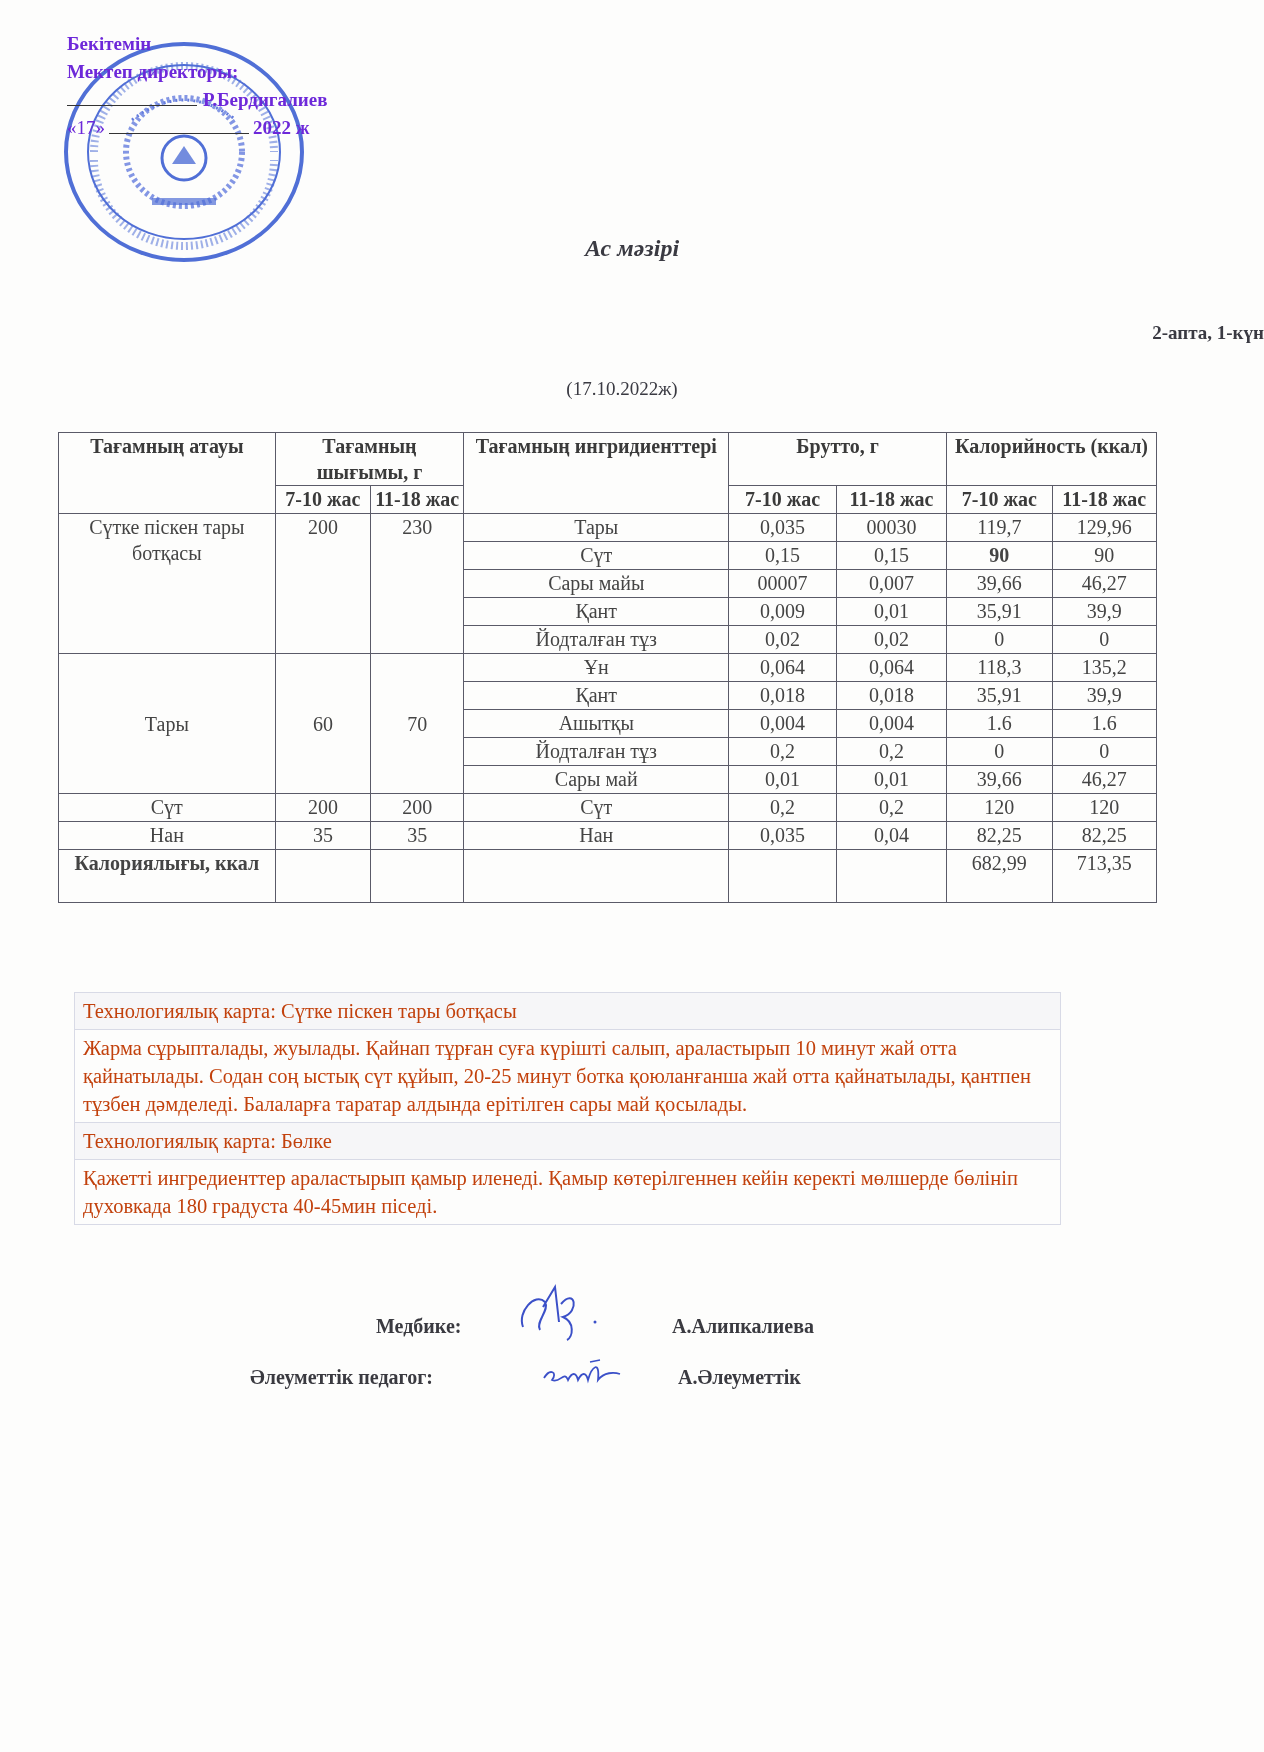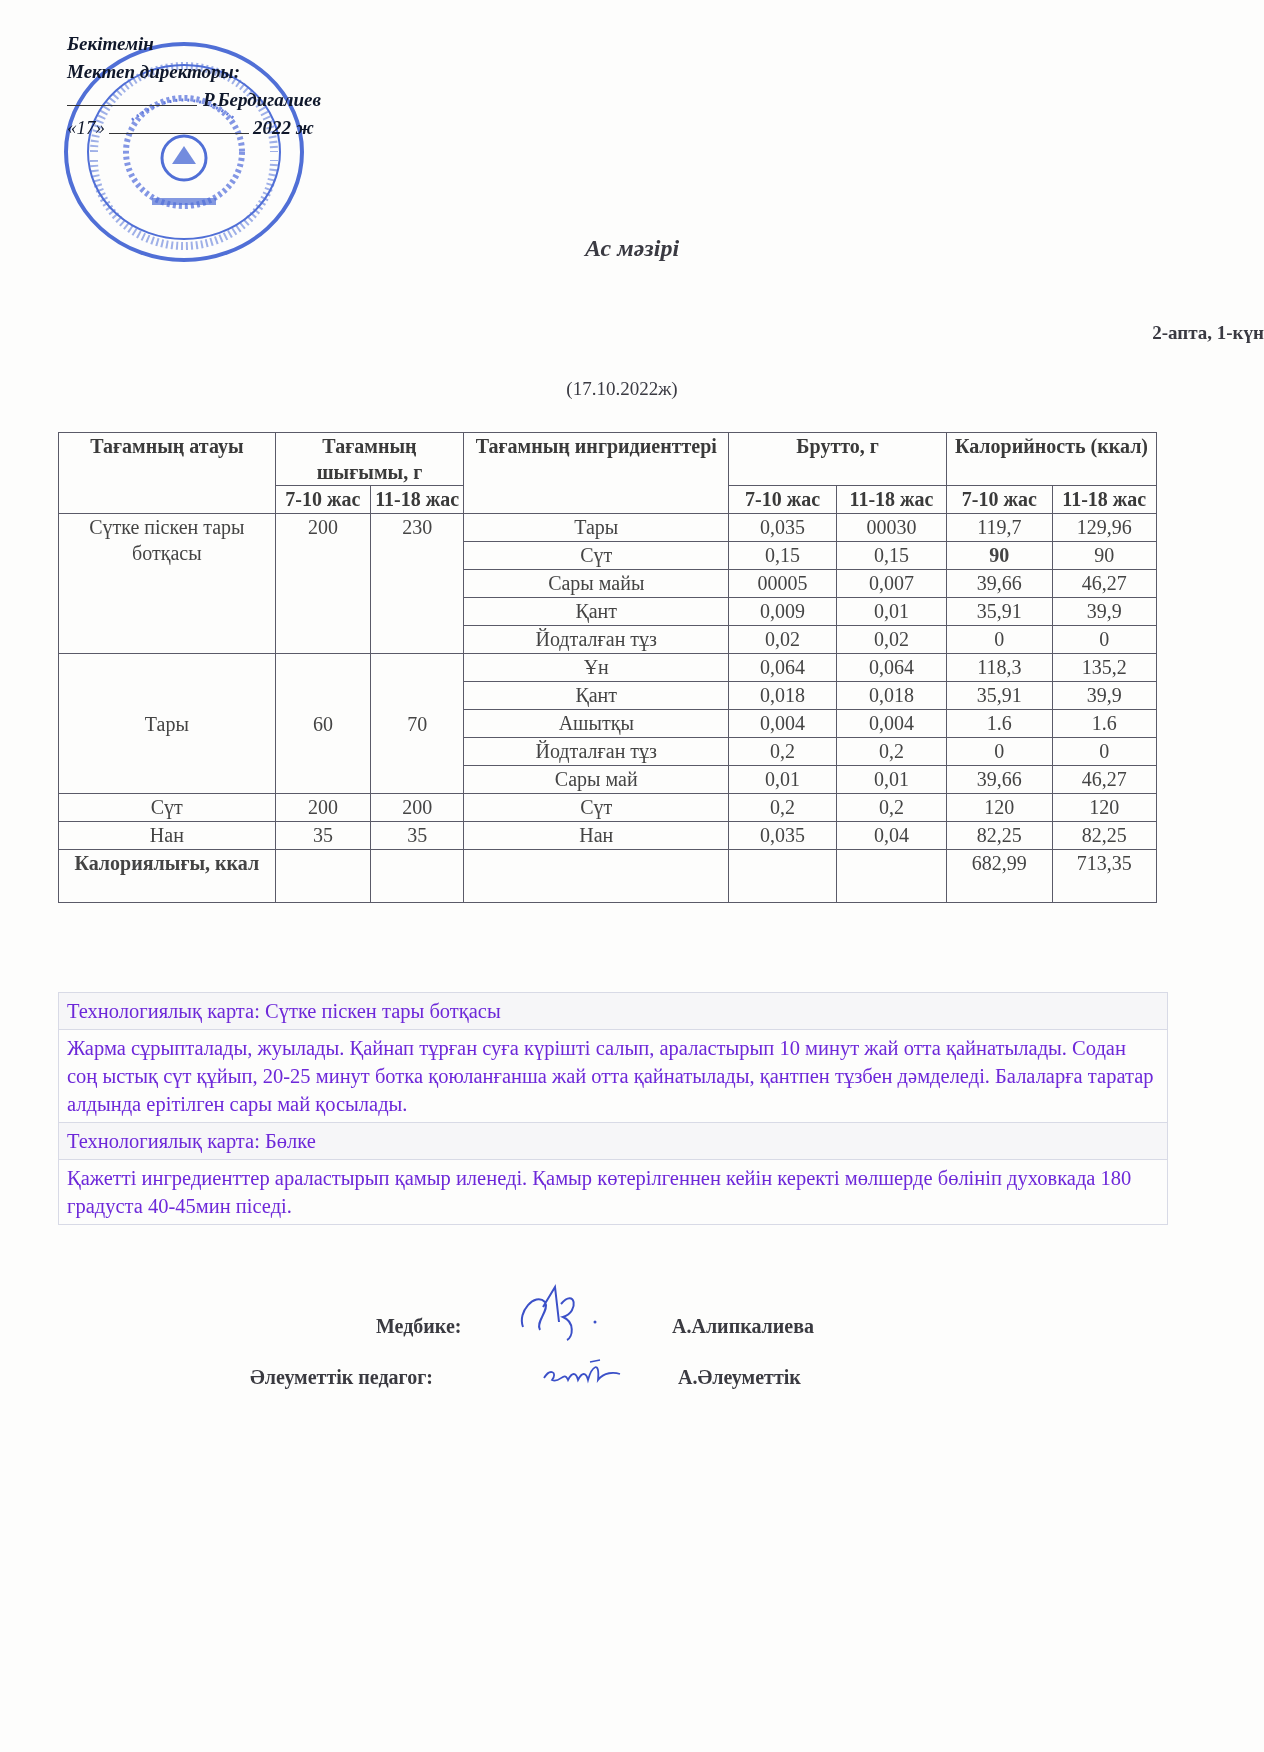--- a/index.html
+++ b/index.html
@@ -2,22 +2,22 @@
 <html><head>
 <meta charset="utf-8">
 <style>
   html, body { margin: 0; padding: 0; }
   body {
     width: 1264px; height: 1752px; background: #fdfdfc; position: relative; overflow: hidden;
     font-family: "Liberation Serif", "DejaVu Serif", serif; color: #3a3a3e;
   }
   .approve {
     position: absolute; left: 67px; top: 30px; width: 320px;
-    font-family: "Liberation Serif", serif; font-style: italic; font-weight: bold;
-    font-size: 19px; line-height: 28px; color: #0f172a; z-index: 2;
+    font-family: "Liberation Serif", serif; font-weight: bold;
+    font-size: 19px; line-height: 28px; color: #6d28d9; z-index: 2;
   }
   .approve .line { display: block; white-space: nowrap; }
   .approve .sign-line { display: inline-block; width: 130px; border-bottom: 1px solid #333; margin-right: 6px; height: 18px; vertical-align: baseline; }
   .approve .date-line { display: inline-block; width: 140px; border-bottom: 1px solid #333; height: 18px; margin: 0 4px; }
   .stamp {
     position: absolute; left: 62px; top: 40px; width: 245px; height: 225px; z-index: 1; opacity: .85;
   }
   .title {
     position: absolute; left: 0; width: 1264px; top: 235px; text-align: center;
     font-style: italic; font-weight: bold; font-size: 24px; color: #3a3a42;
@@ -35,22 +35,22 @@
     font-size: 20px; color: #444; table-layout: fixed;
   }
   table.menu td, table.menu th {
     border: 1.3px solid #5a5a68; padding: 0 3px; text-align: center; vertical-align: top;
     line-height: 26px; height: 27px; font-weight: normal;
   }
   table.menu th { font-weight: bold; color: #3a3a3a; }
   table.menu td.bold { font-weight: bold; }
   table.menu td.mid { vertical-align: middle; }
   .tech {
-    position: absolute; left: 58px; top: 992px; width: 1110px; border-collapse: collapse;
-    font-family: "Liberation Serif", serif; font-size: 20.5px; color: #6d28d9;
+    position: absolute; left: 74px; top: 992px; width: 987px; border-collapse: collapse;
+    font-family: "Liberation Serif", serif; font-size: 20.5px; color: #c2410c;
   }
   .tech .row { border: 1px solid #d8dae6; padding: 4px 8px; line-height: 28px; }
   .tech .row.head { background: #f6f6f8; }
   .tech .row + .row { border-top: none; }
   .sig {
     position: absolute; font-weight: bold; font-size: 20px; color: #3a3a40; white-space: nowrap;
   }
   .signature { position: absolute; }
 </style>
 </head>
@@ -120,21 +120,21 @@
       </tr>
       <tr>
         <td>Сүт</td>
         <td>0,15</td>
         <td>0,15</td>
         <td class="bold">90</td>
         <td>90</td>
       </tr>
       <tr>
         <td>Сары майы</td>
-        <td>00005</td>
+        <td>00007</td>
         <td>0,007</td>
         <td>39,66</td>
         <td>46,27</td>
       </tr>
       <tr>
         <td>Қант</td>
         <td>0,009</td>
         <td>0,01</td>
         <td>35,91</td>
         <td>39,9</td>

